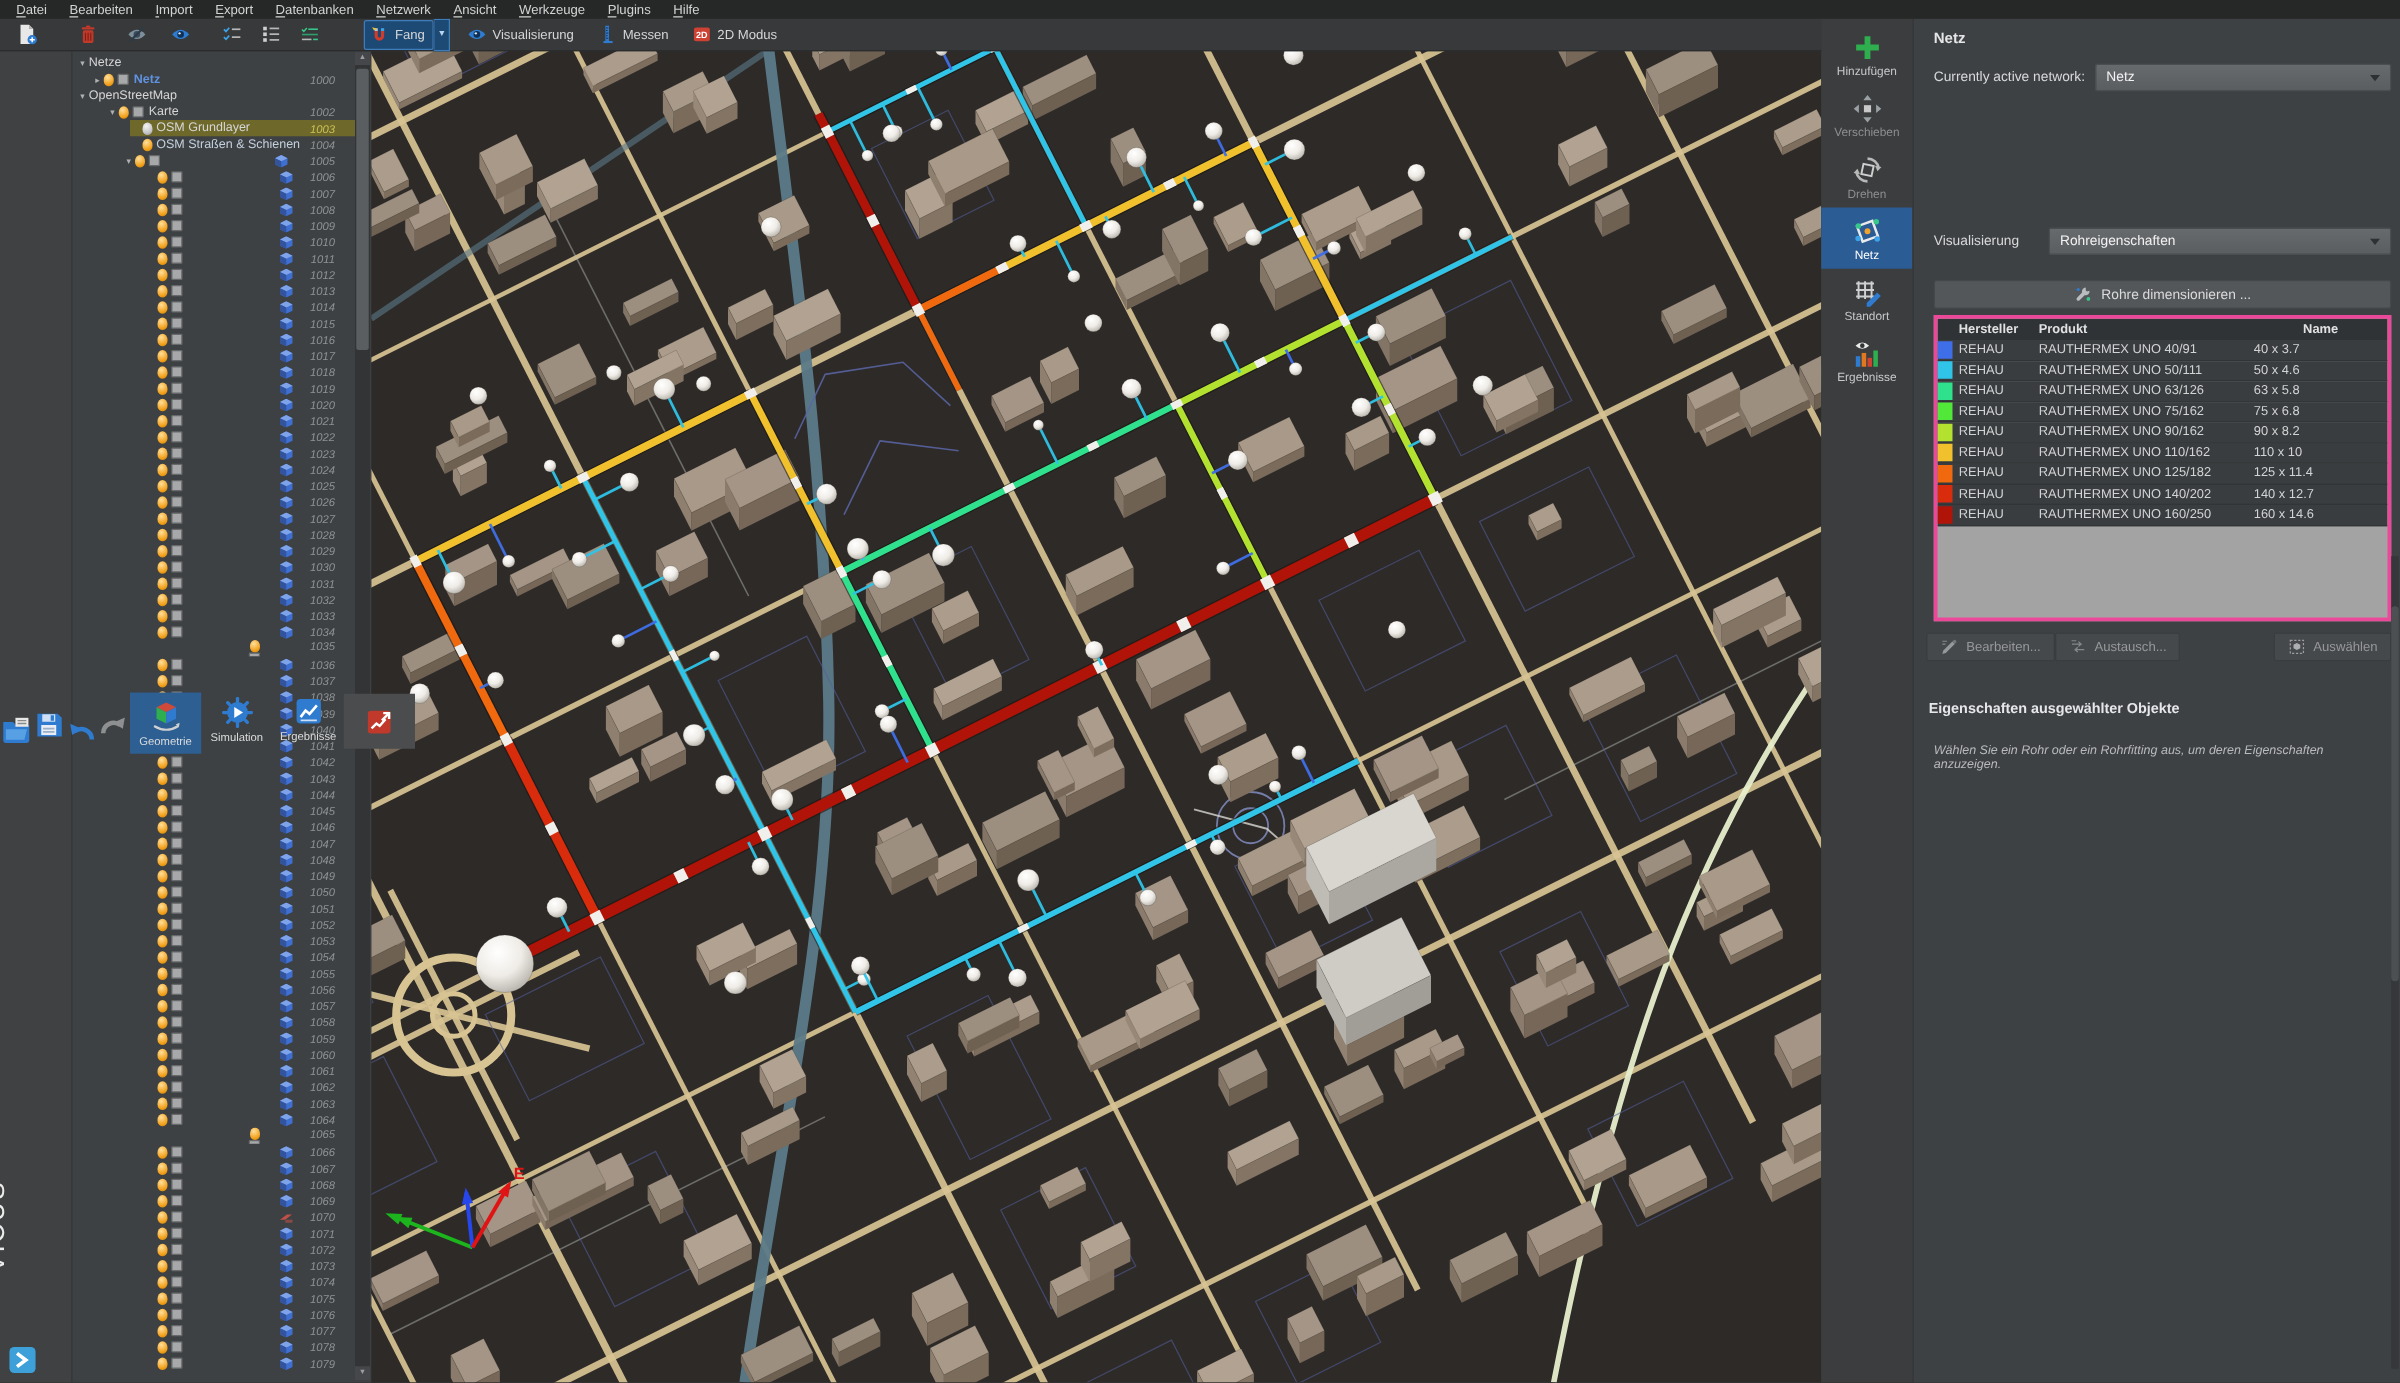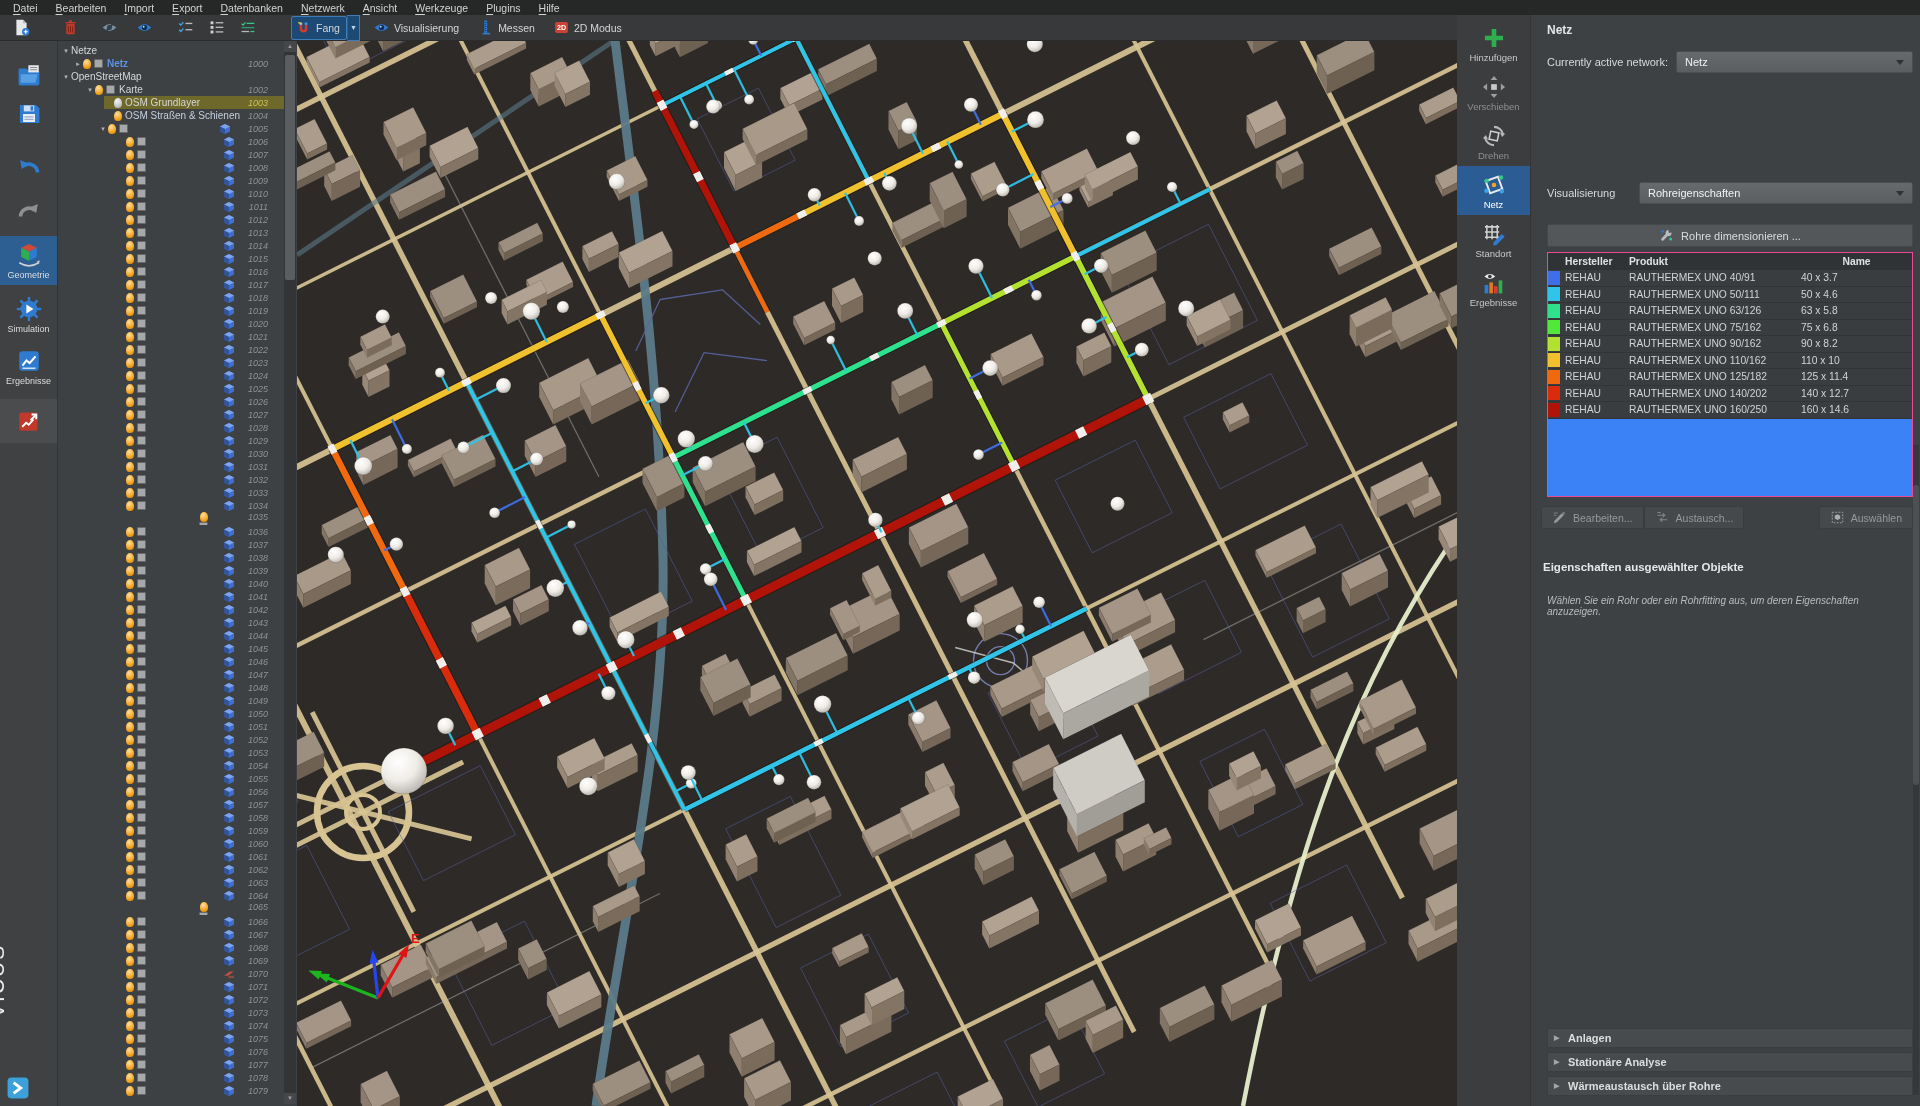--- a/index.html
+++ b/index.html
@@ -18,21 +18,21 @@
   .tbtn{height:22px;display:flex;align-items:center;gap:4px;padding:1px 3px;border-radius:2px;
         color:#d5d6d7;font-size:10.5px;flex:none;}
   .tbtn svg{width:17px;height:17px;display:block;}
   .tsel{background:#1d4a74;border:1px solid #3f7cba;padding:0 6px 0 3px;}
   .fangdrop{width:11px;height:24px;display:flex;align-items:center;justify-content:center;
             background:#1d4a74;border:1px solid #3f7cba;border-left:1px solid #2c5d8e;
             color:#bcd6ee;font-size:7px;flex:none;}
 
   
   .leftbar{position:absolute;left:0;top:40px;width:57px;height:1066px;background:#3f4142;
-           display:flex;flex-direction:column;align-items:center;z-index:7;}
+           display:flex;flex-direction:row;align-items:center;z-index:7;}
   .lb-ico{width:26px;height:26px;flex:none;}
   .lb-ico svg{width:26px;height:26px;display:block;}
   .lb-mode{width:57px;display:flex;flex-direction:column;align-items:center;gap:2px;
            padding:6px 0 5px;color:#dcdddd;font-size:9px;flex:none;}
   .lb-mode svg{width:26px;height:26px;display:block;}
   .lb-mode.sel{background:#2d5f93;}
   .lb-export{width:57px;height:44px;background:#4a4c4d;display:flex;align-items:center;
              justify-content:center;margin-top:8px;flex:none;}
   .lb-export svg{width:24px;height:24px;}
   .vicus{position:absolute;bottom:88px;left:9px;}
@@ -94,22 +94,22 @@
   .bar{height:20px;background:#484b4e;border:1px solid #3b3e40;border-radius:2px;display:flex;
        align-items:center;gap:6px;padding:0 6px;margin-bottom:4px;font-size:11px;font-weight:bold;
        color:#dcdddd;box-sizing:border-box;}
   .bar .arr{font-size:7px;color:#a2a4a6;width:8px;}
   .visrow{position:absolute;left:16px;top:167px;width:366px;display:flex;align-items:center;}
   .visrow .plab{width:92px;font-size:11px;color:#d8d9da;flex:none;}
   .dimbtn{position:absolute;left:16px;top:209px;width:366px;height:23px;background:#54575a;
           border:1px solid #45484b;border-radius:2px;display:flex;align-items:center;
           justify-content:center;gap:7px;font-size:11px;color:#dadbdc;box-sizing:border-box;}
   .dimbtn svg{width:15px;height:15px;}
-  .ptable{position:absolute;left:16px;top:237px;width:366px;height:245px;background:#3b82f6;
-          border:1px solid #ec4899;font-size:10.3px;box-sizing:border-box;overflow:hidden;}
+  .ptable{position:absolute;left:16px;top:237px;width:366px;height:245px;background:#a3a3a3;
+          border:3px solid #ec4899;font-size:10.3px;box-sizing:border-box;overflow:hidden;}
   .thead{display:flex;height:17px;background:#303335;font-weight:bold;color:#e0e1e2;align-items:center;}
   .c-sw{width:14px;flex:none;align-self:stretch;}
   .c-h{width:64px;flex:none;padding-left:3px;}
   .c-p{width:172px;flex:none;}
   .c-n{flex:1;}
   .thead .c-n{text-align:center;}
   .trw{display:flex;height:15.5px;align-items:center;background:#3a3d3f;
        border-bottom:1px solid #323537;color:#d2d3d4;}
   .trw .c-sw div{width:12px;height:14px;margin-top:0.5px;}
   .pbtns{position:absolute;left:10px;top:491px;width:372px;display:flex;gap:0;}
@@ -2376,30 +2376,16 @@
     <div class="pbtn right">
       <span class="ic" style="display: block; width: 15px; height: 15px;"><svg viewBox="0 0 20 20" style="width:100%;height:100%">
             <rect x="3" y="3" width="14" height="14" fill="none" stroke="#b8babc" stroke-width="1.3" stroke-dasharray="2.4 1.8"></rect>
             <path d="M10 5.8l3.6 1.9v3.7L10 13.3 6.4 11.4V7.7z" fill="#cfd0d1"></path>
           </svg></span>
       <span>Auswählen</span>
     </div>
   </div>
   <div class="phead">Eigenschaften ausgewählter Objekte</div>
   <div class="phint">Wählen Sie ein Rohr oder ein Rohrfitting aus, um deren Eigenschaften anzuzeigen.</div>
-  <div class="sec-bot" id="secbot">
-      <div class="bar">
-        <span class="arr">▶</span>
-        <span>Anlagen</span>
-      </div>
-      <div class="bar">
-        <span class="arr">▶</span>
-        <span>Stationäre Analyse</span>
-      </div>
-      <div class="bar">
-        <span class="arr">▶</span>
-        <span>Wärmeaustausch über Rohre</span>
-      </div>
-    </div>
   <div class="pscroll">
       <div class="pthumb"></div>
     </div>
 </div>
 
 </body></html>

